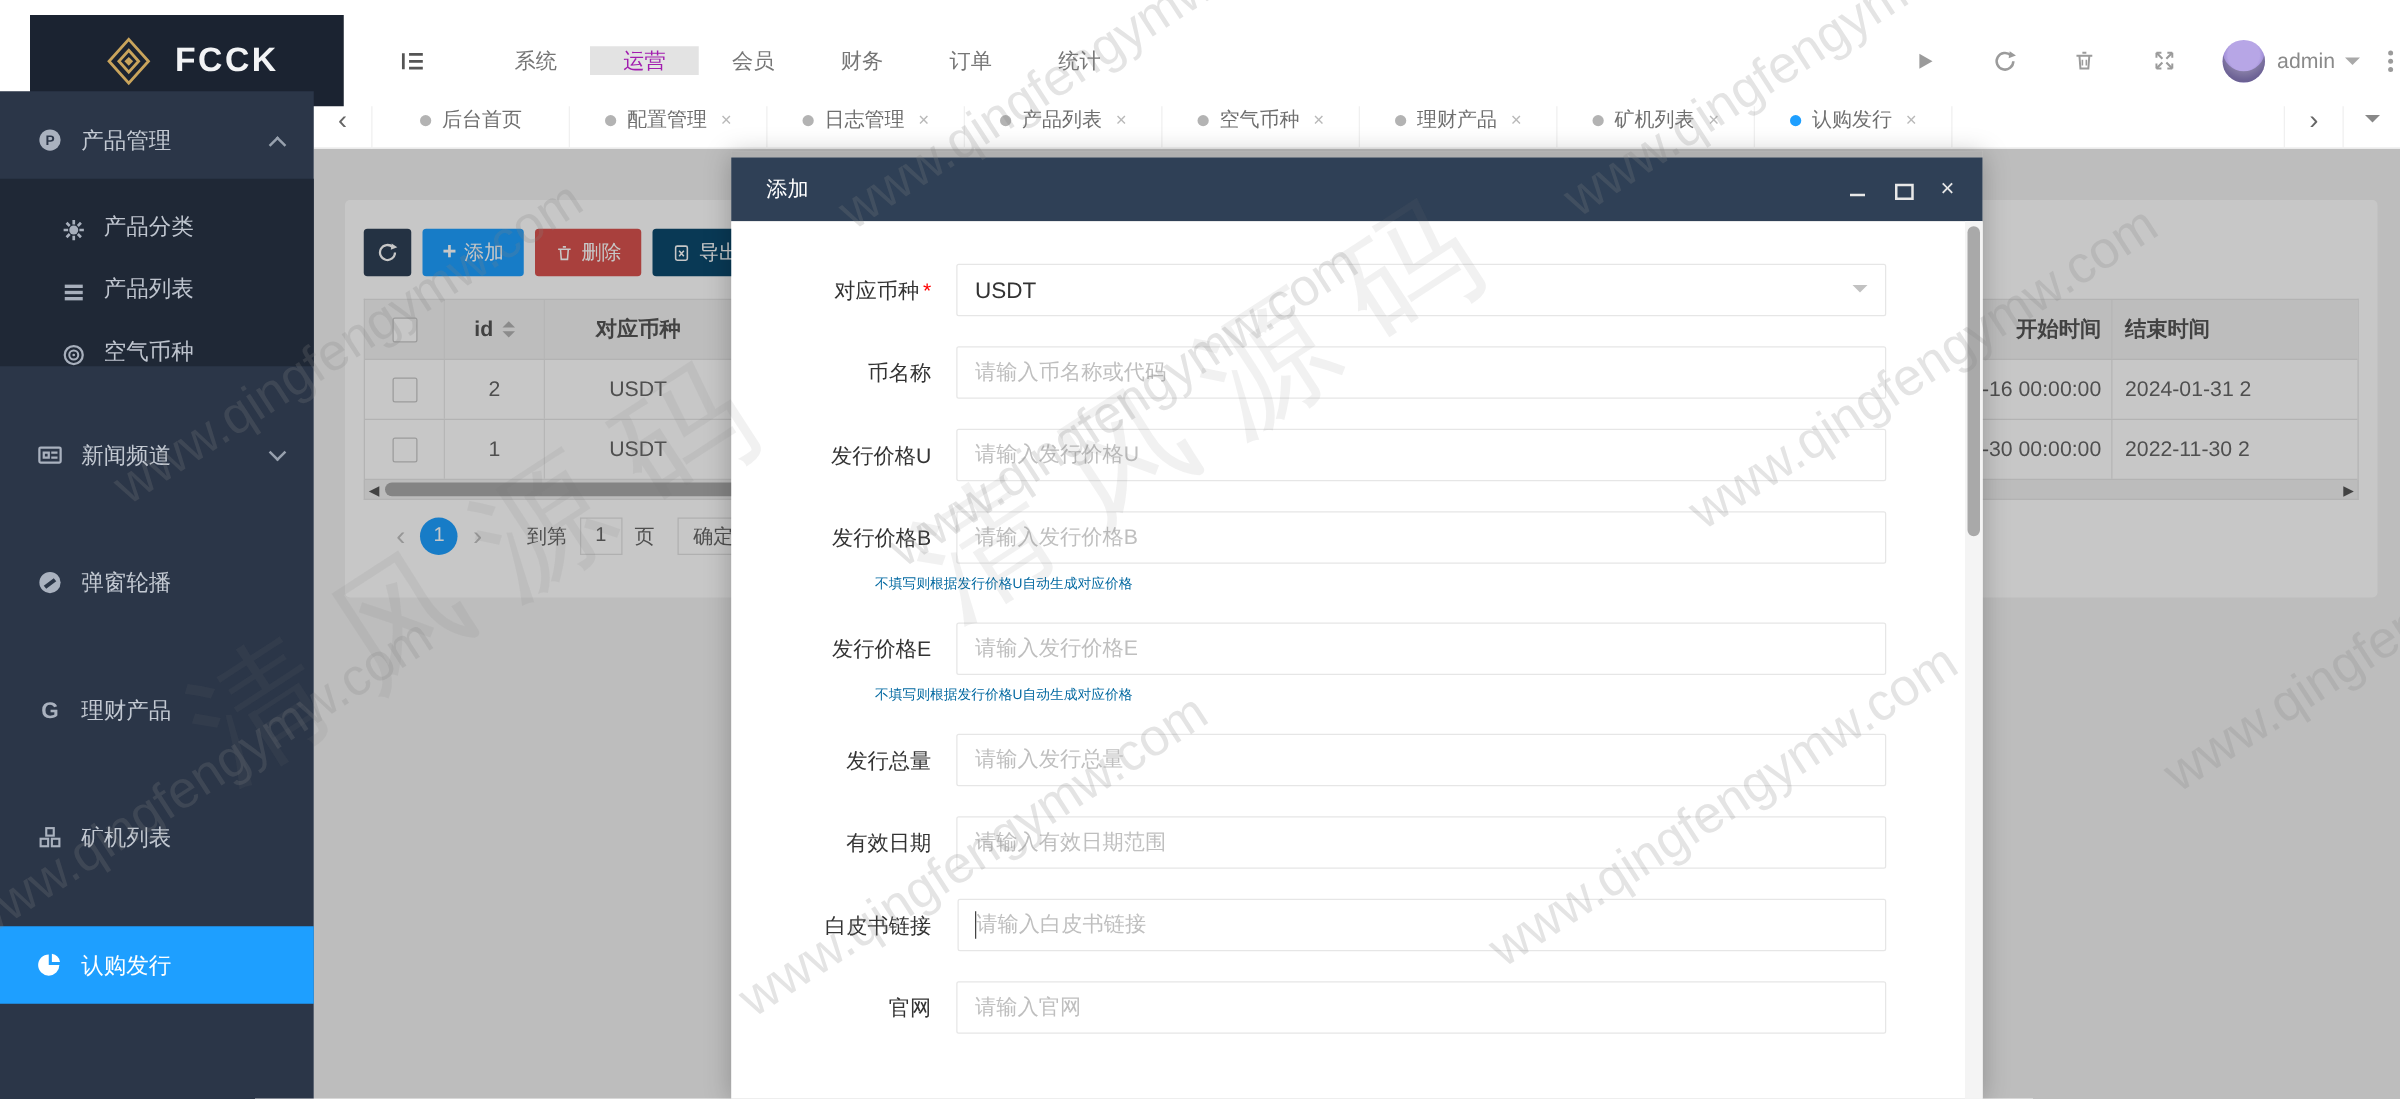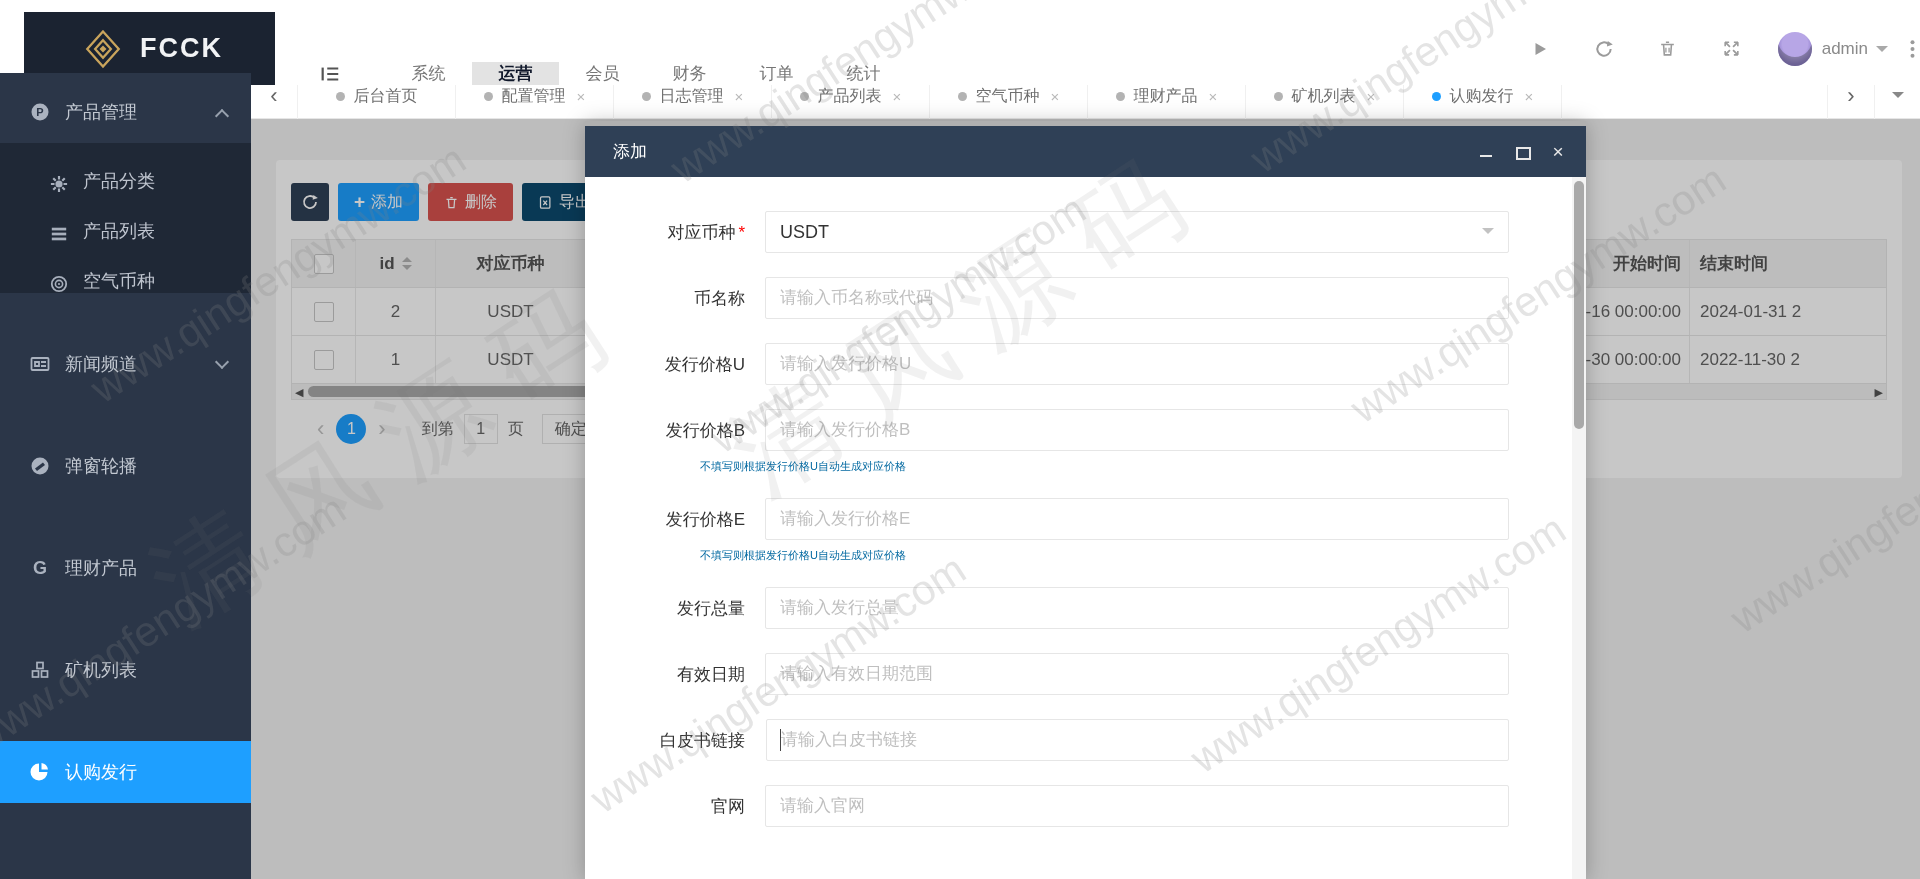--- a/index.html
+++ b/index.html
@@ -5,25 +5,25 @@
   * { margin:0; padding:0; box-sizing:border-box; }
   html,body { width:1920px; height:879px; overflow:hidden; background:#fff;
     font-family:"Liberation Sans","DejaVu Sans",sans-serif; }
   .app { position:absolute; inset:0; width:1920px; height:879px; overflow:hidden; }
 
   
   .topbar { position:absolute; left:0; top:12px; width:1920px; height:73px; background:#fff; z-index:20;margin-left:24px; }
   .logo { position:absolute; left:0; top:0; width:251px; height:73px; background:#1b2331;
     display:flex; align-items:center; padding-left:58px; }
   .logo-text { color:#f2f3f5; font-size:27px; font-weight:bold; letter-spacing:2px; margin-left:16px; }
-  .nav { position:absolute; left:251px; top:0; height:73px; display:flex; align-items:flex-end; }
+  .nav { position:absolute; left:251px; top:0; height:73px; display:flex; align-items:center; }
   .nav-burger { width:110px; display:flex; align-items:center; justify-content:center; cursor:pointer; }
   .nav-item { width:87px; display:flex; align-items:center; justify-content:center;
     font-size:17px; color:#767676; cursor:pointer; }
-  .nav-item.active { background:#e3e3e3; color:#0f172a; font-weight:bold; }
+  .nav-item.active { background:#e3e3e3; color:#a21caf; font-weight:normal; }
   .nav-right { position:absolute; right:0; top:0; height:73px; display:flex; align-items:center; padding-right:12px; }
   .tb-ico { width:64px; height:73px; display:flex; align-items:center; justify-content:center;
     color:#9b9b9b; cursor:pointer; }
   .avatar { width:34px; height:34px; border-radius:50%;
     background:radial-gradient(circle at 50% 35%, #b7a6e6 0 45%, #8875c7 70%, #6c5cae 100%);
     box-shadow:inset 0 -9px 0 rgba(80,80,90,.45); margin:0 10px 0 14px; }
   .admin-name { color:#8a8a8a; font-size:17px; }
   .caret-down { width:0; height:0; border:6px solid transparent; border-top-color:#a9a9a9;
     margin:6px 4px 0 8px; }
   .vdots { width:40px; height:73px; display:flex; align-items:center; justify-content:center; color:#9b9b9b; }

